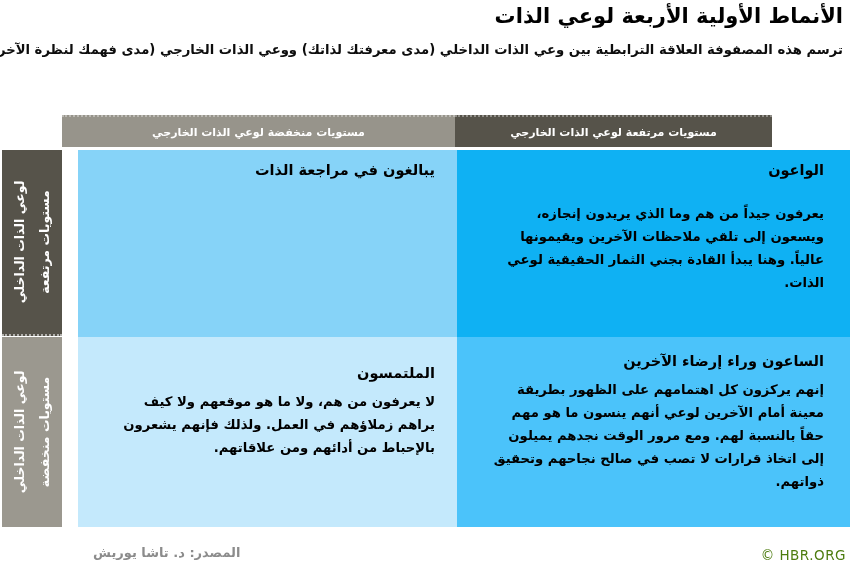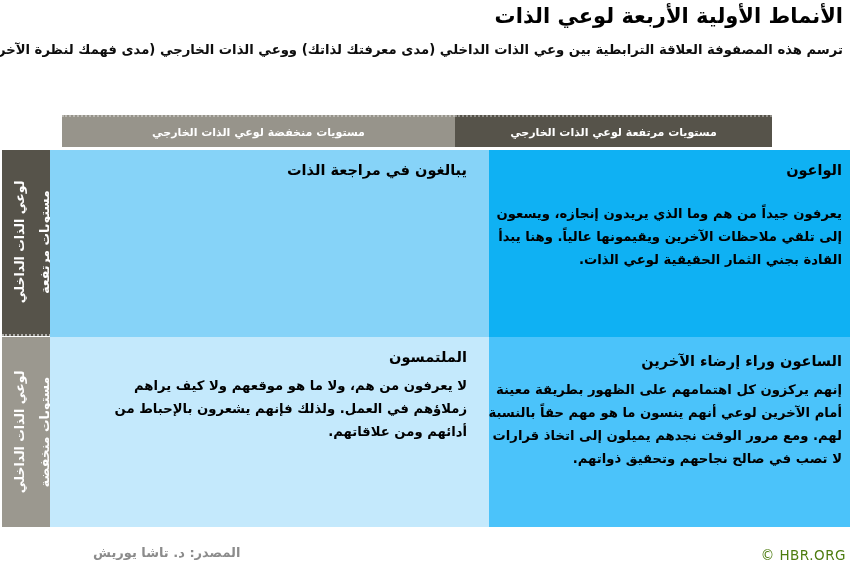--- a/index.html
+++ b/index.html
@@ -33,26 +33,26 @@
     color:#fff;font-weight:bold;font-size:12.5px;line-height:25px;white-space:nowrap;
   }
   .side-header.high .side-rotated{width:186px;height:60px;transform:translate(-50%,-50%) rotate(-90deg);}
   .side-header.low  .side-rotated{width:190px;height:60px;transform:translate(-50%,-50%) rotate(-90deg);}
   .side-rotated .part-first{order:2;}
   .side-rotated .part-second{order:1;}
   
   .quad{position:absolute;box-sizing:border-box;color:#000;text-align:right;}
   .quad.top{top:150px;height:187px;}
   .quad.bottom{top:337px;height:190px;}
-  .quad.rightcol{left:455px;width:395px;padding:12px 8px 10px 30px;}
-  .quad.leftcol{left:50px;width:439px;padding:12px 22px 10px 30px;}
+  .quad.rightcol{left:455px;width:395px;padding:12px 26px 10px 30px;}
+  .quad.leftcol{left:78px;width:379px;padding:12px 22px 10px 30px;}
   .quad.aware{background:var(--quad-aware,#0FB1F3);}
   .quad.introspectors{background:var(--quad-introspectors,#86D3F8);}
   .quad.pleasers{background:var(--quad-pleasers,#4BC3FA);padding-top:16px;}
-  .quad.seekers{background:var(--quad-seekers,#C4E9FC);padding-top:12px;}
+  .quad.seekers{background:var(--quad-seekers,#C4E9FC);padding-top:28px;}
   .quad-title{font-size:14.5px;font-weight:bold;margin:0 0 24px 0;}
   .quad.bottom .quad-title{margin-bottom:9px;}
   .quad-body{font-size:13.2px;font-weight:bold;line-height:1.75;margin:0;}
   
   .source{
     position:absolute;top:545px;left:93px;direction:rtl;
     font-size:13px;font-weight:bold;color:#8C8C8C;white-space:nowrap;
   }
   .credit{
     position:absolute;top:547px;right:4px;direction:ltr;

